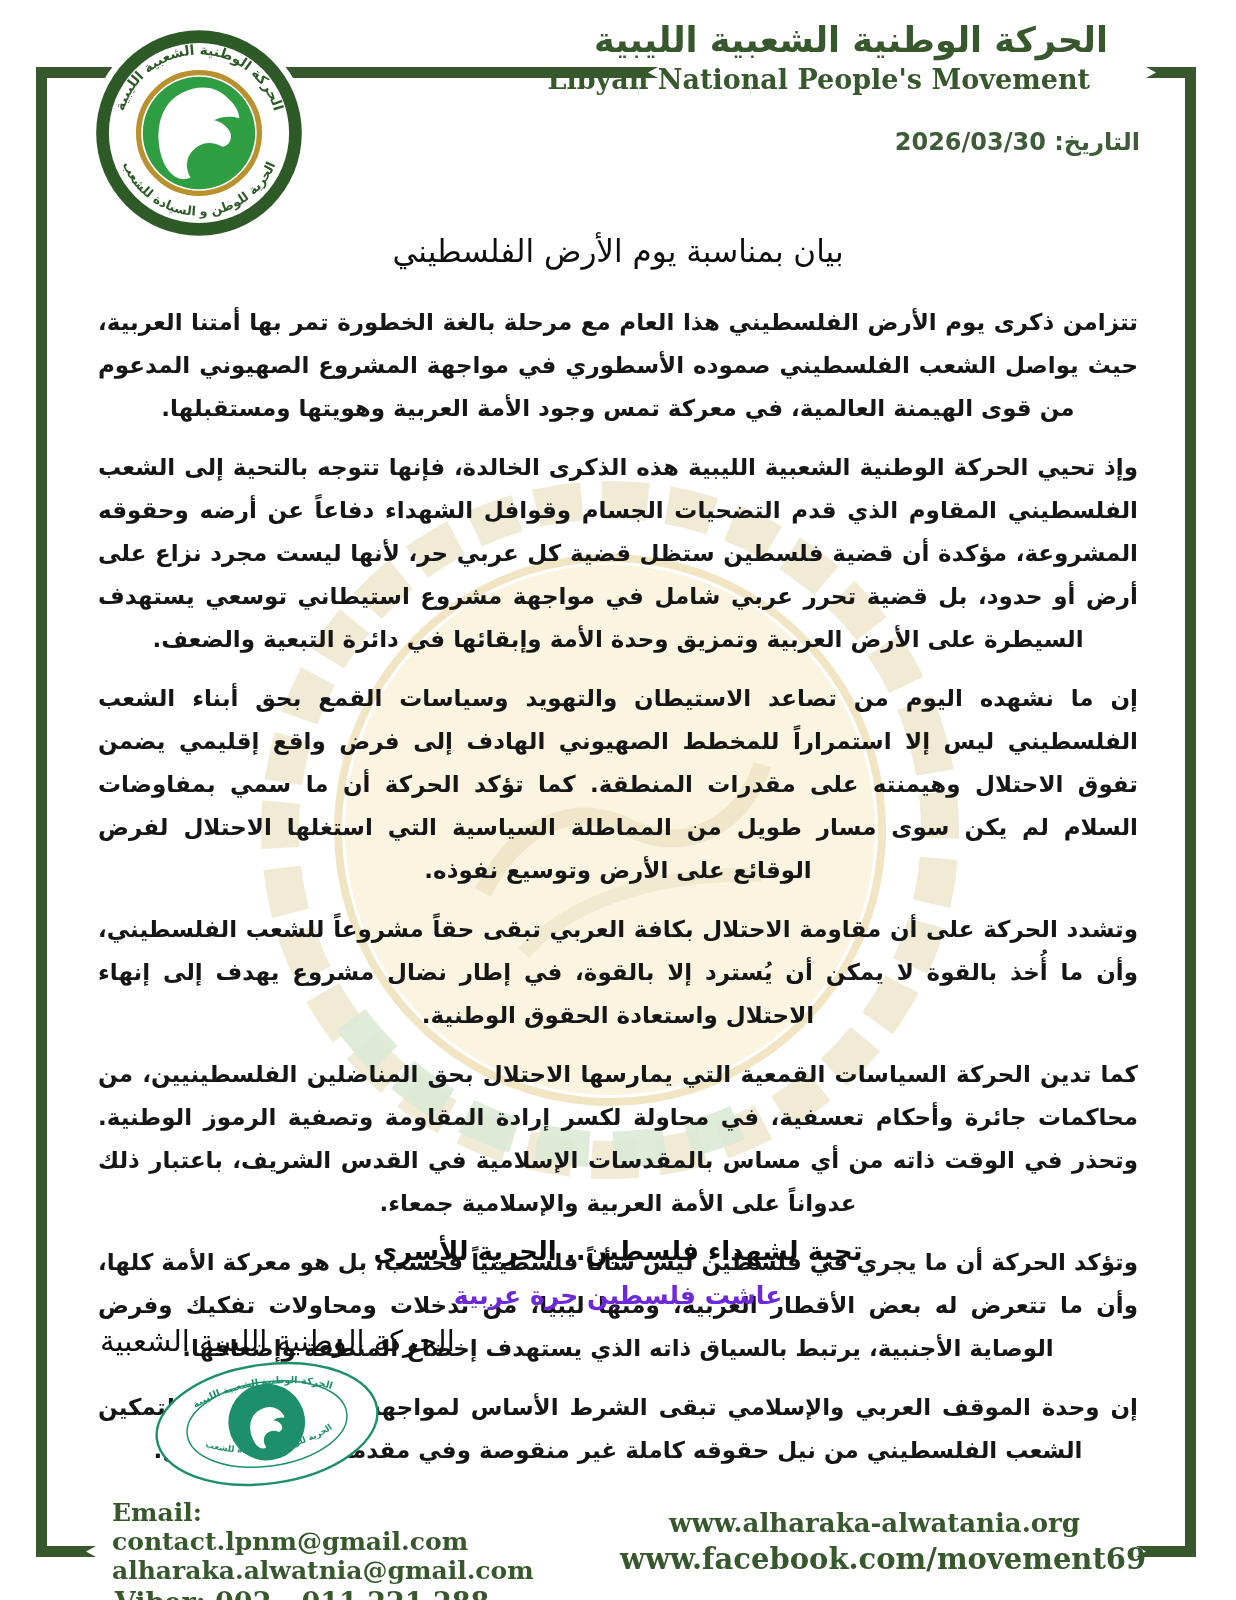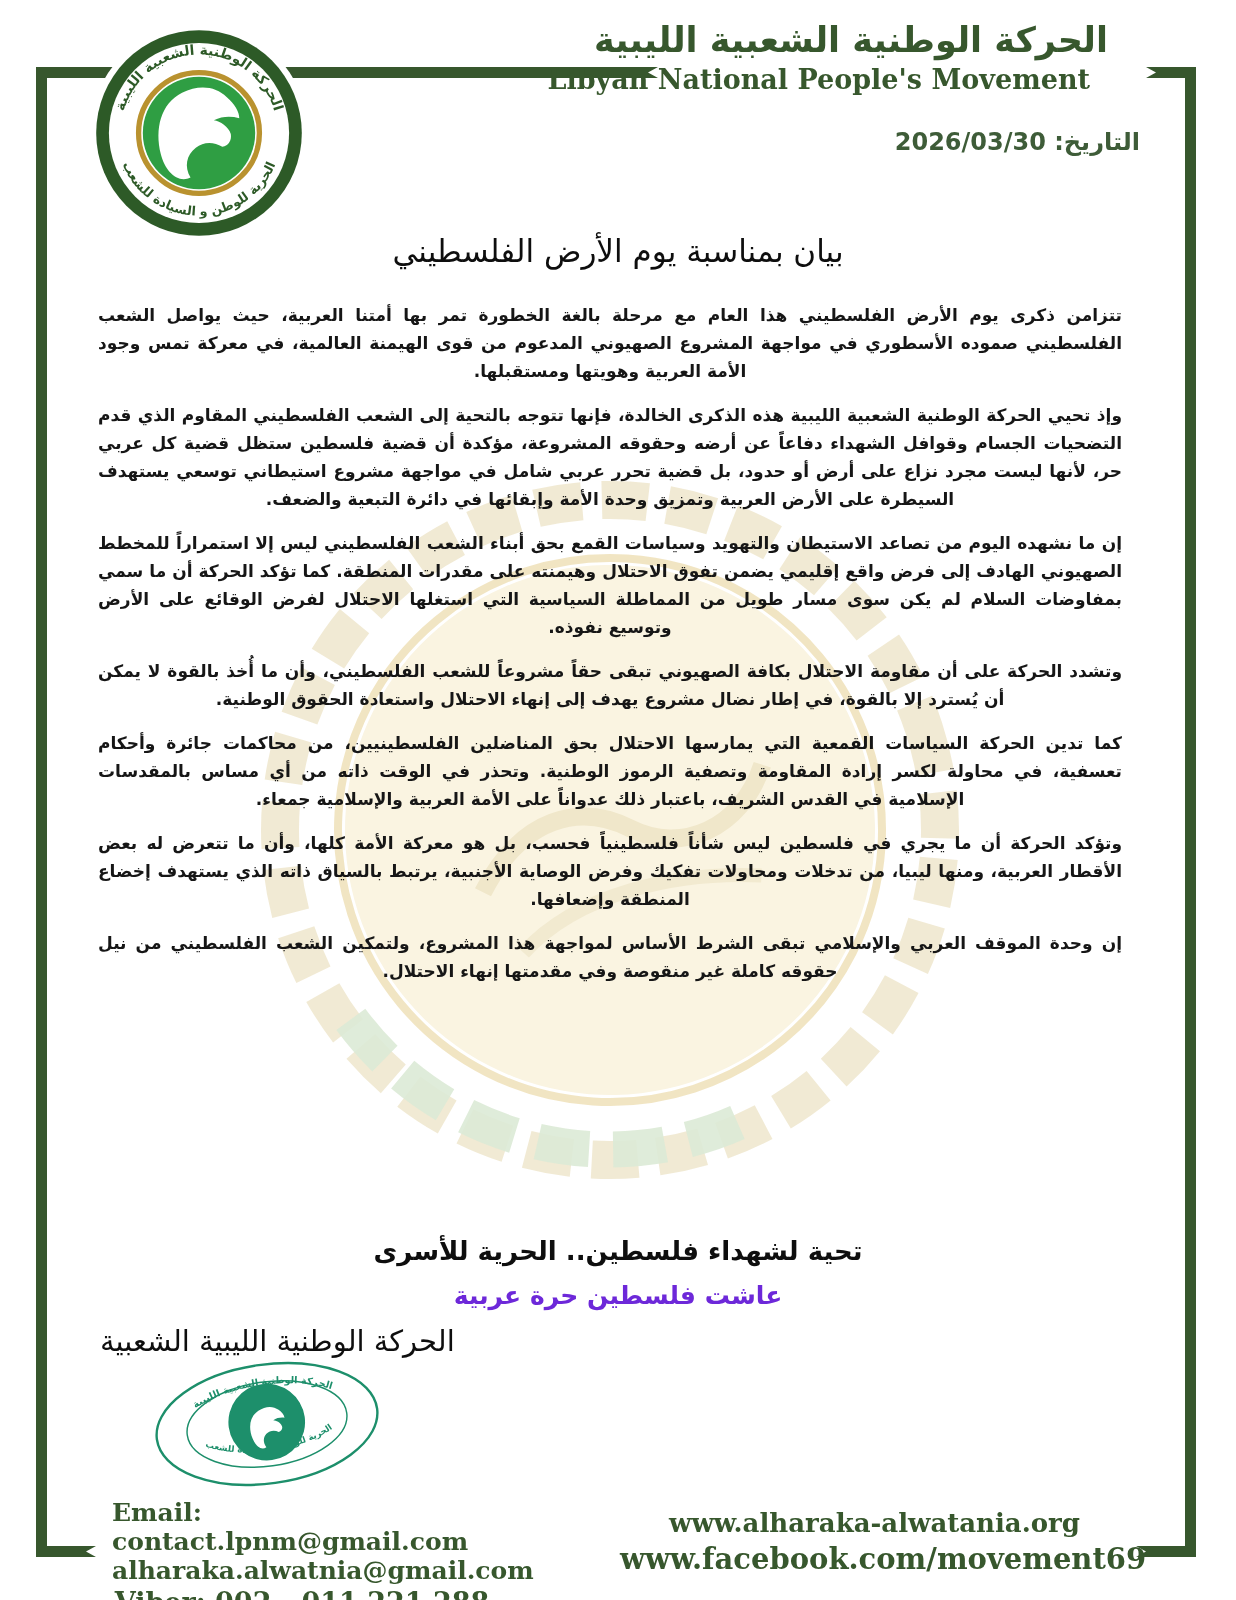--- a/index.html
+++ b/index.html
@@ -31,22 +31,22 @@
   .org-ar{position:absolute;top:20px;right:128px;z-index:2;color:var(--green_dark);
           font-weight:900;font-size:35px;direction:rtl;letter-spacing:1px;}
   .org-en{position:absolute;top:64px;right:146px;z-index:2;color:var(--green_dark);
           font-family:"DejaVu Serif",serif;font-weight:bold;font-size:27px;}
   .date-line{position:absolute;top:128px;right:96px;z-index:2;direction:rtl;
              color:var(--date_green);font-weight:bold;font-size:24px;}
   
   .doc-title{position:absolute;top:233px;left:0;width:100%;text-align:center;z-index:2;
              color:#0e0e0e;font-weight:400;font-size:31px;direction:rtl;}
   .body-text{position:absolute;top:301px;left:98px;width:1040px;z-index:2;}
-  .body-text p{margin:0 16px 16px 0;direction:rtl;text-align:justify;text-align-last:center;
-               color:var(--text_black);font-weight:700;font-size:17px;line-height:28px;}
+  .body-text p{margin:0 0 16px 0;direction:rtl;text-align:justify;text-align-last:center;
+               color:var(--text_black);font-weight:700;font-size:23px;line-height:43px;}
   .closing-1{position:absolute;top:1236px;left:0;width:100%;text-align:center;z-index:2;
              direction:rtl;font-weight:900;font-size:26px;color:#0e0e0e;}
   .closing-2{position:absolute;top:1281px;left:0;width:100%;text-align:center;z-index:2;
              direction:rtl;font-weight:900;font-size:25px;color:#6d28d9;}
   .signature{position:absolute;top:1324px;left:100px;z-index:2;direction:rtl;
              font-weight:400;font-size:29px;color:#0e0e0e;}
   .stamp{position:absolute;left:152px;top:1360px;z-index:2;transform:rotate(-8deg);}
   
   .footer-left{position:absolute;left:112px;top:1498px;width:380px;z-index:2;
                color:var(--green_dark);font-family:"DejaVu Serif",serif;font-weight:bold;}
@@ -105,21 +105,21 @@
     <span>التاريخ:</span>
     <span>2026/03/30</span>
   </div>
 
   <div class="doc-title">بيان بمناسبة يوم الأرض الفلسطيني</div>
 
   <div class="body-text">
     <p>تتزامن ذكرى يوم الأرض الفلسطيني هذا العام مع مرحلة بالغة الخطورة تمر بها أمتنا العربية، حيث يواصل الشعب الفلسطيني صموده الأسطوري في مواجهة المشروع الصهيوني المدعوم من قوى الهيمنة العالمية، في معركة تمس وجود الأمة العربية وهويتها ومستقبلها.</p>
     <p>وإذ تحيي الحركة الوطنية الشعبية الليبية هذه الذكرى الخالدة، فإنها تتوجه بالتحية إلى الشعب الفلسطيني المقاوم الذي قدم التضحيات الجسام وقوافل الشهداء دفاعاً عن أرضه وحقوقه المشروعة، مؤكدة أن قضية فلسطين ستظل قضية كل عربي حر، لأنها ليست مجرد نزاع على أرض أو حدود، بل قضية تحرر عربي شامل في مواجهة مشروع استيطاني توسعي يستهدف السيطرة على الأرض العربية وتمزيق وحدة الأمة وإبقائها في دائرة التبعية والضعف.</p>
     <p>إن ما نشهده اليوم من تصاعد الاستيطان والتهويد وسياسات القمع بحق أبناء الشعب الفلسطيني ليس إلا استمراراً للمخطط الصهيوني الهادف إلى فرض واقع إقليمي يضمن تفوق الاحتلال وهيمنته على مقدرات المنطقة. كما تؤكد الحركة أن ما سمي بمفاوضات السلام لم يكن سوى مسار طويل من المماطلة السياسية التي استغلها الاحتلال لفرض الوقائع على الأرض وتوسيع نفوذه.</p>
-    <p>وتشدد الحركة على أن مقاومة الاحتلال بكافة الصهيوني تبقى حقاً مشروعاً للشعب الفلسطيني، وأن ما أُخذ بالقوة لا يمكن أن يُسترد إلا بالقوة، في إطار نضال مشروع يهدف إلى إنهاء الاحتلال واستعادة الحقوق الوطنية.</p>
+    <p>وتشدد الحركة على أن مقاومة الاحتلال بكافة العربي تبقى حقاً مشروعاً للشعب الفلسطيني، وأن ما أُخذ بالقوة لا يمكن أن يُسترد إلا بالقوة، في إطار نضال مشروع يهدف إلى إنهاء الاحتلال واستعادة الحقوق الوطنية.</p>
     <p>كما تدين الحركة السياسات القمعية التي يمارسها الاحتلال بحق المناضلين الفلسطينيين، من محاكمات جائرة وأحكام تعسفية، في محاولة لكسر إرادة المقاومة وتصفية الرموز الوطنية. وتحذر في الوقت ذاته من أي مساس بالمقدسات الإسلامية في القدس الشريف، باعتبار ذلك عدواناً على الأمة العربية والإسلامية جمعاء.</p>
     <p>وتؤكد الحركة أن ما يجري في فلسطين ليس شأناً فلسطينياً فحسب، بل هو معركة الأمة كلها، وأن ما تتعرض له بعض الأقطار العربية، ومنها ليبيا، من تدخلات ومحاولات تفكيك وفرض الوصاية الأجنبية، يرتبط بالسياق ذاته الذي يستهدف إخضاع المنطقة وإضعافها.</p>
     <p>إن وحدة الموقف العربي والإسلامي تبقى الشرط الأساس لمواجهة هذا المشروع، ولتمكين الشعب الفلسطيني من نيل حقوقه كاملة غير منقوصة وفي مقدمتها إنهاء الاحتلال.</p>
   </div>
 
   <div class="closing-1">تحية لشهداء فلسطين.. الحرية للأسرى</div>
   <div class="closing-2">عاشت فلسطين حرة عربية</div>
   <div class="signature">الحركة الوطنية الليبية الشعبية</div>
 
   <svg class="stamp" width="230" height="128" viewBox="0 0 240 130">

